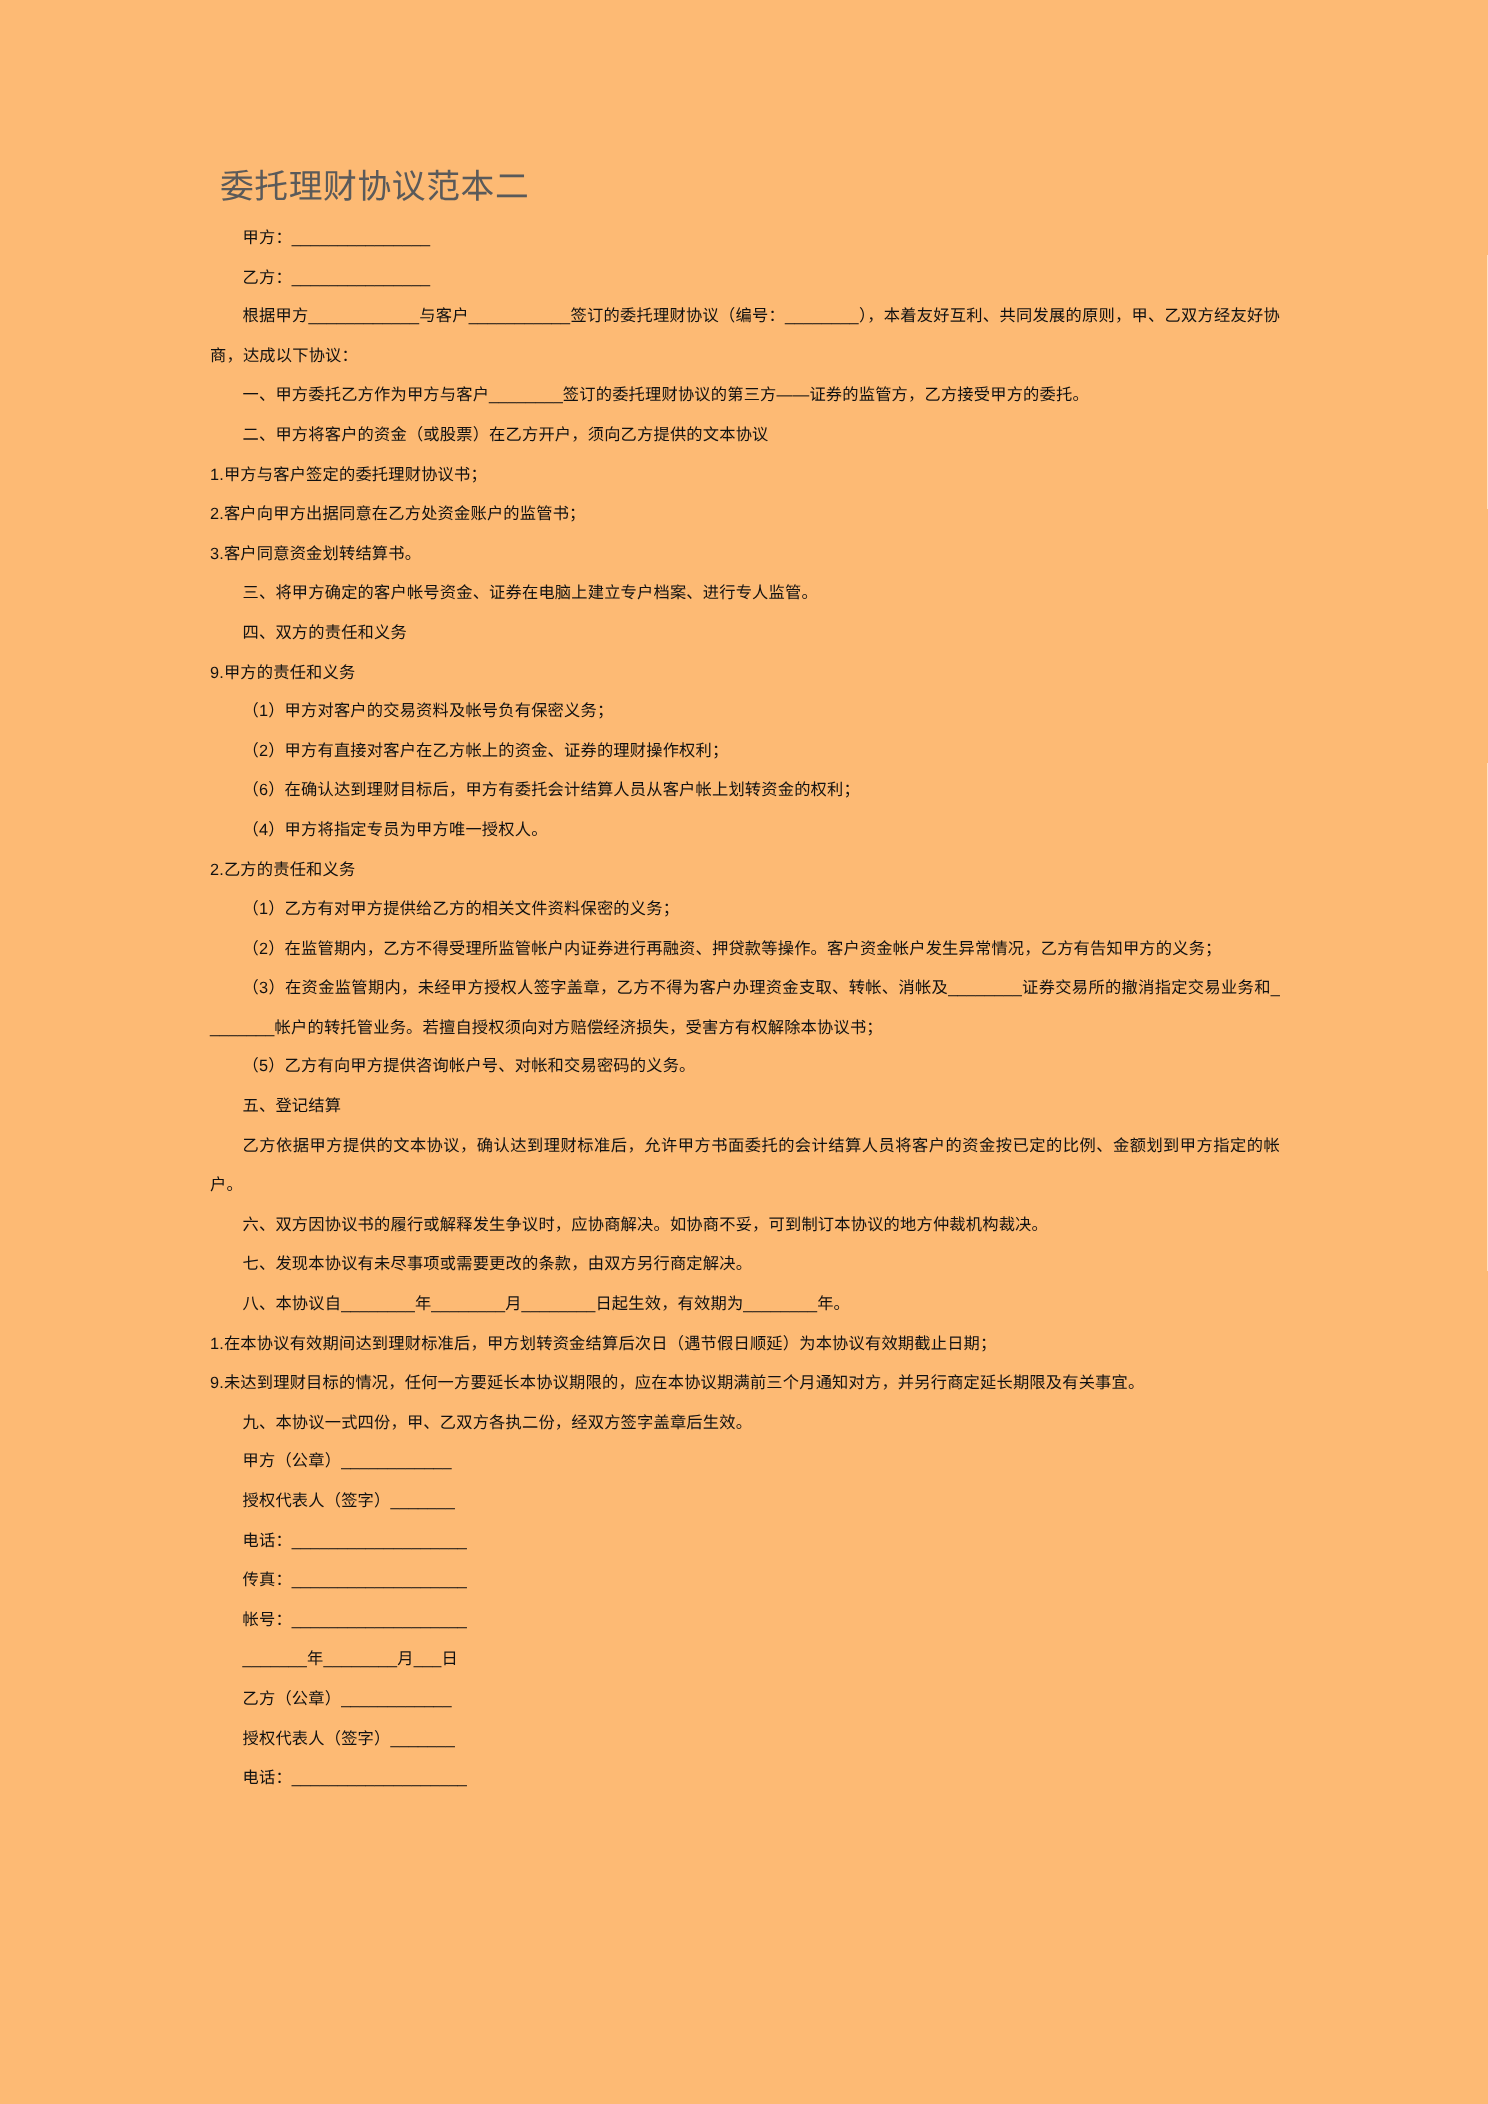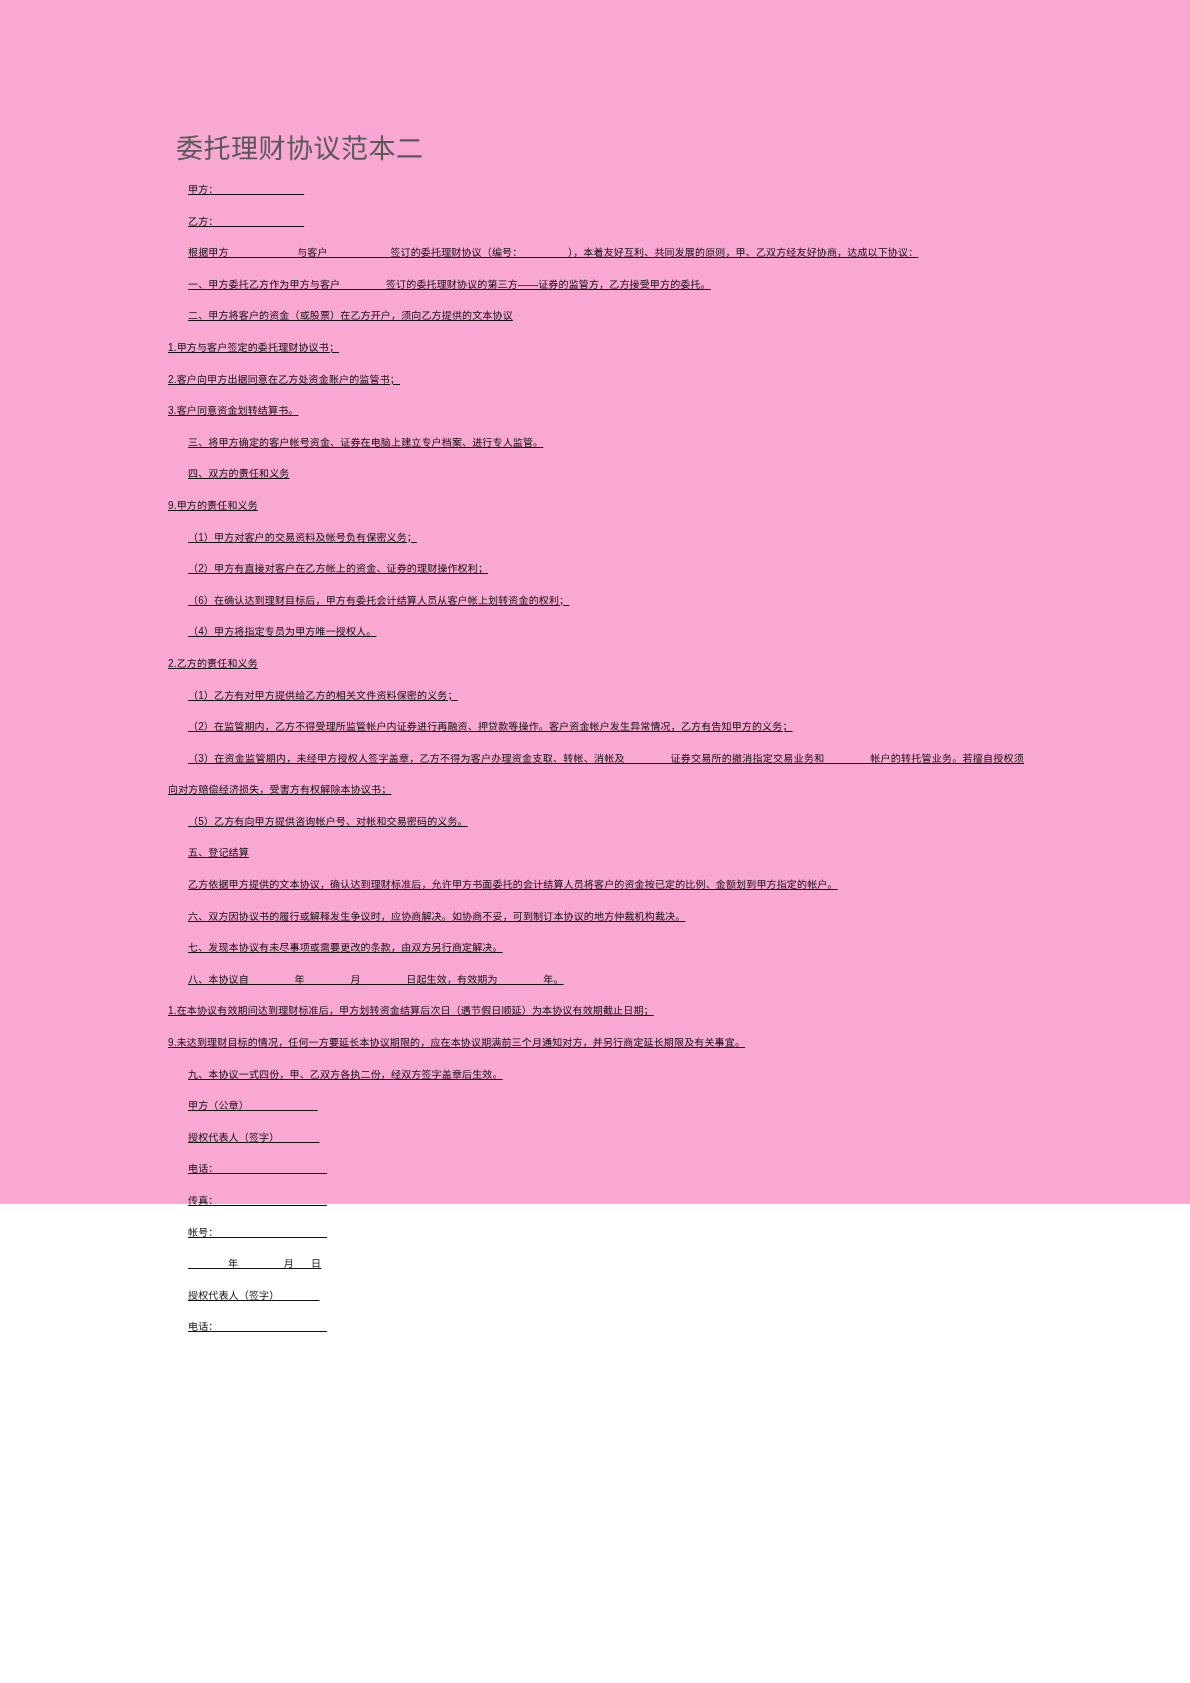--- a/index.html
+++ b/index.html
@@ -11,22 +11,22 @@
   body {
     width: 1190px;
     height: 1683px;
     font-family: "Liberation Sans", "DejaVu Sans", sans-serif;
     color: #000000;
     overflow: hidden;
   }
   .page {
     position: relative;
     width: 1190px;
-    height: 1204px;
-    background: #f9a8d4;
+    height: 1683px;
+    background: #fdba74;
     box-sizing: border-box;
     padding: 0;
   }
   .content {
     position: absolute;
     left: 168px;
     top: 130px;
     width: 856px;
   }
   .doc-title {
@@ -35,28 +35,27 @@
     line-height: 38px;
     color: #5a5a5a;
     font-weight: 400;
     letter-spacing: 0.5px;
     margin: 0 0 6px 0;
     padding-left: 8px;
     white-space: nowrap;
   }
   p.para {
     margin: 0;
-    font-size: 10px;
+    font-size: 13px;
     line-height: 31.6px;
     text-align: justify;
     text-justify: inter-ideograph;
     letter-spacing: 0.15px;
     word-break: break-all;
     color: #111111;
-    text-decoration: underline;
   }
   p.indent {
     text-indent: 2em;
   }
   p.noindent {
     text-indent: 0;
   }
   p.sig {
     text-indent: 2em;
     white-space: nowrap;
@@ -106,17 +105,18 @@
     <p class="para noindent">9.未达到理财目标的情况，任何一方要延长本协议期限的，应在本协议期满前三个月通知对方，并另行商定延长期限及有关事宜。</p>
     <p class="para indent">九、本协议一式四份，甲、乙双方各执二份，经双方签字盖章后生效。</p>
 
     <p class="para sig">甲方（公章）____________</p>
     <p class="para sig">授权代表人（签字）_______</p>
     <p class="para sig">电话：___________________</p>
     <p class="para sig">传真：___________________</p>
     <p class="para sig">帐号：___________________</p>
     <p class="para sig">_______年________月___日</p>
 
+    <p class="para sig">乙方（公章）____________</p>
     <p class="para sig">授权代表人（签字）_______</p>
     <p class="para sig">电话：___________________</p>
 
   </div>
 </div>
 
 </body></html>

